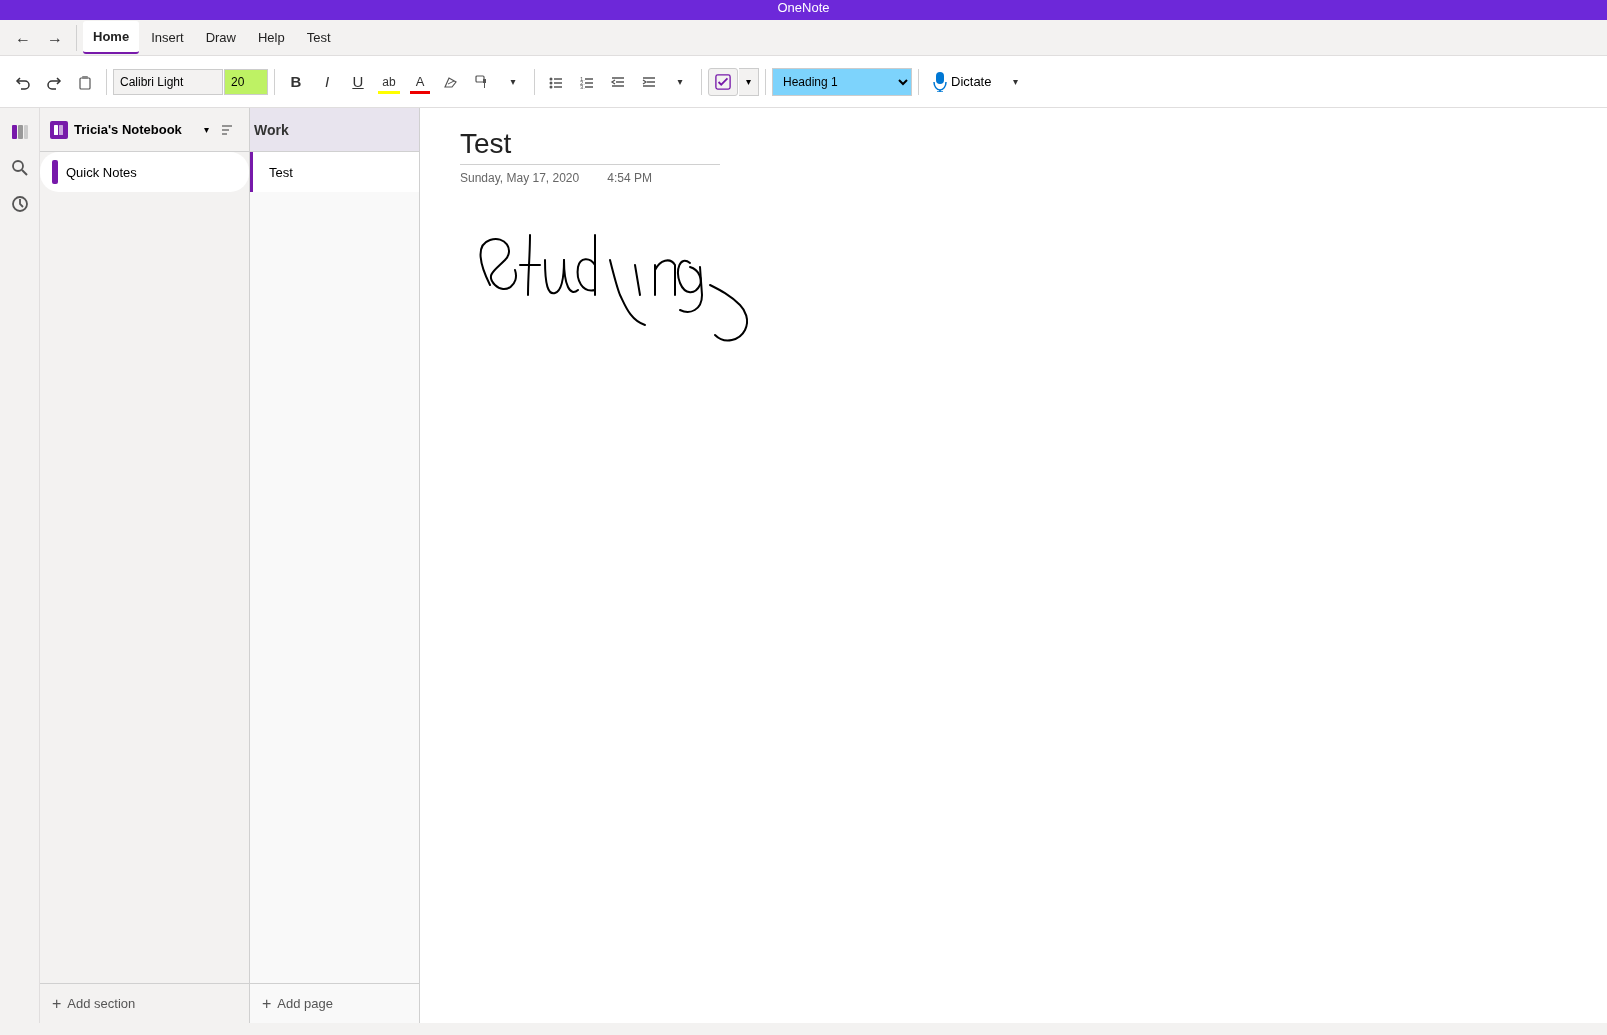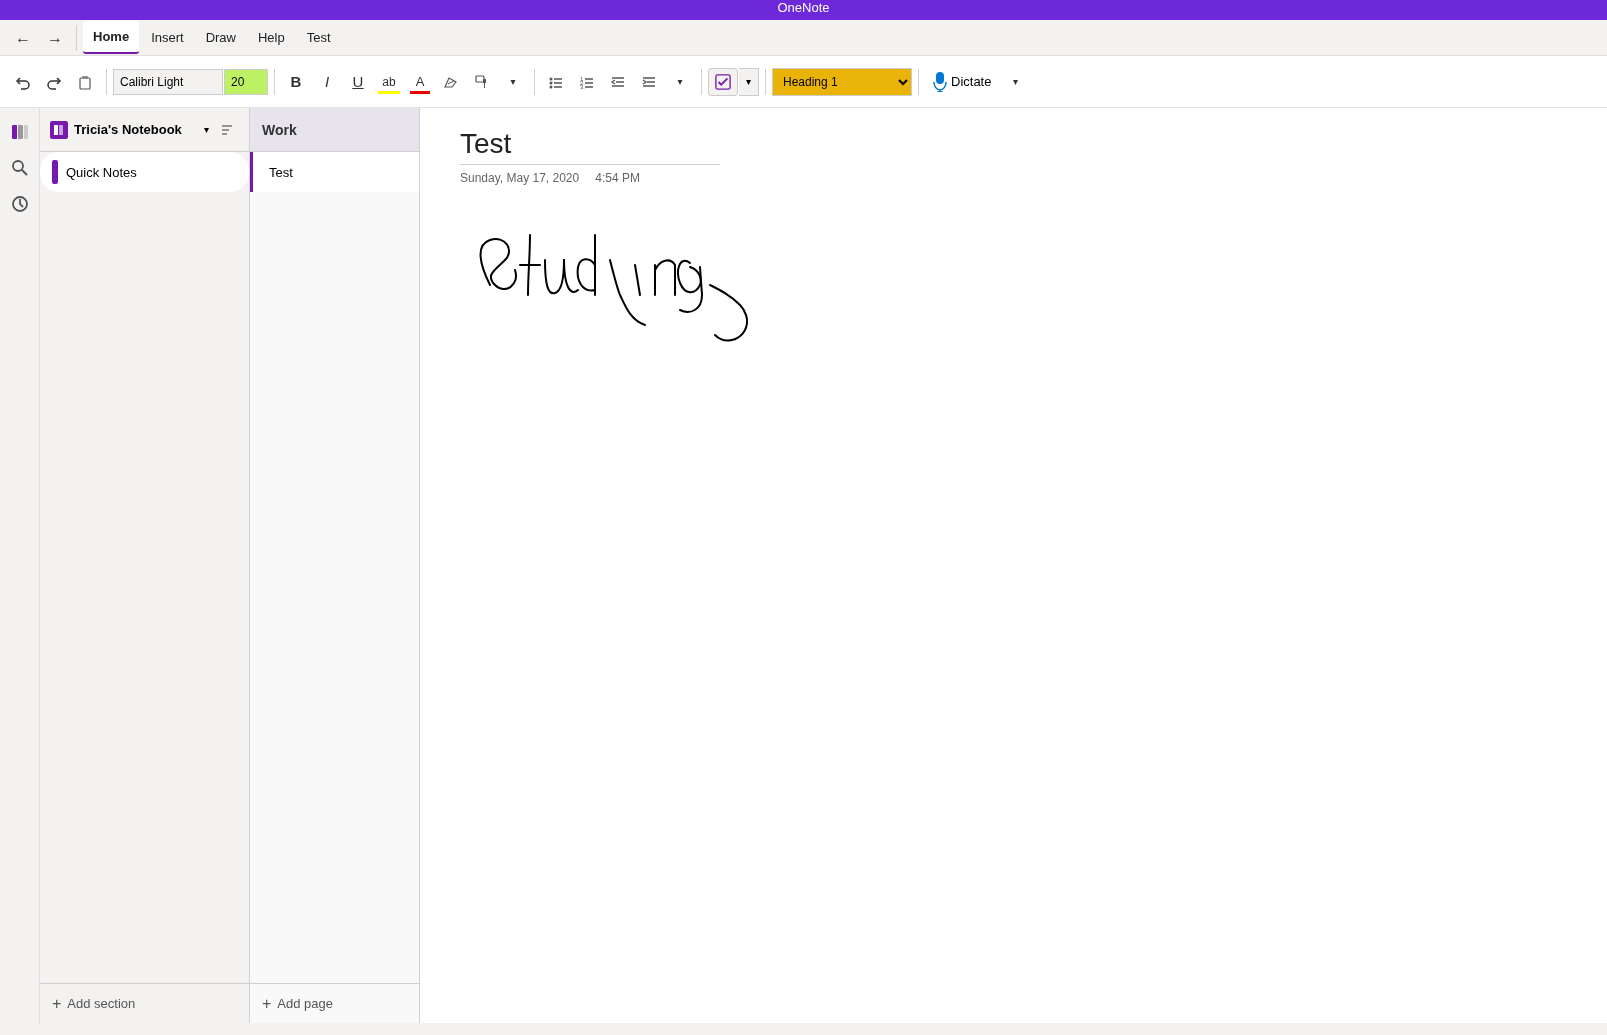--- a/index.html
+++ b/index.html
@@ -112,21 +112,21 @@
       display: flex;
       align-items: center;
       justify-content: center;
       font-size: 10px;
     }
 
     .heading-select {
       width: 140px;
       height: 28px;
       border: 1px solid #ccc;
-      background: #eab308;
+      background: #7dd3fc;
       font-size: 12px;
       padding: 0 6px;
       cursor: pointer;
     }
 
     .dictate-btn {
       display: flex;
       align-items: center;
       gap: 4px;
       height: 28px;
@@ -243,21 +243,21 @@
       background: #f9f9f9;
       border-right: 1px solid #d0d0d0;
       display: flex;
       flex-direction: column;
     }
 
     .section-header {
       height: 44px;
       display: flex;
       align-items: center;
-      padding: 0 12px;
+      padding: 0 4px;
       font-size: 14px;
       font-weight: 600;
       background: #e8e4ee;
       color: #333;
       border-bottom: 1px solid #d0d0d0;
     }
 
     .page-list { flex: 1; overflow-y: auto; }
     .page-item {
       height: 40px;
@@ -299,21 +299,21 @@
       width: 100%;
     }
     #page-title-line {
       width: 260px;
       height: 1px;
       background: #d0d0d0;
       margin-bottom: 6px;
     }
     #page-meta {
       display: flex;
-      gap: 16px;
+      gap: 28px;
       font-size: 12px;
       color: #666;
       margin-bottom: 20px;
     }
     #handwriting-area {
       position: relative;
       width: 100%;
       height: 200px;
     }
     #handwriting-area svg {

